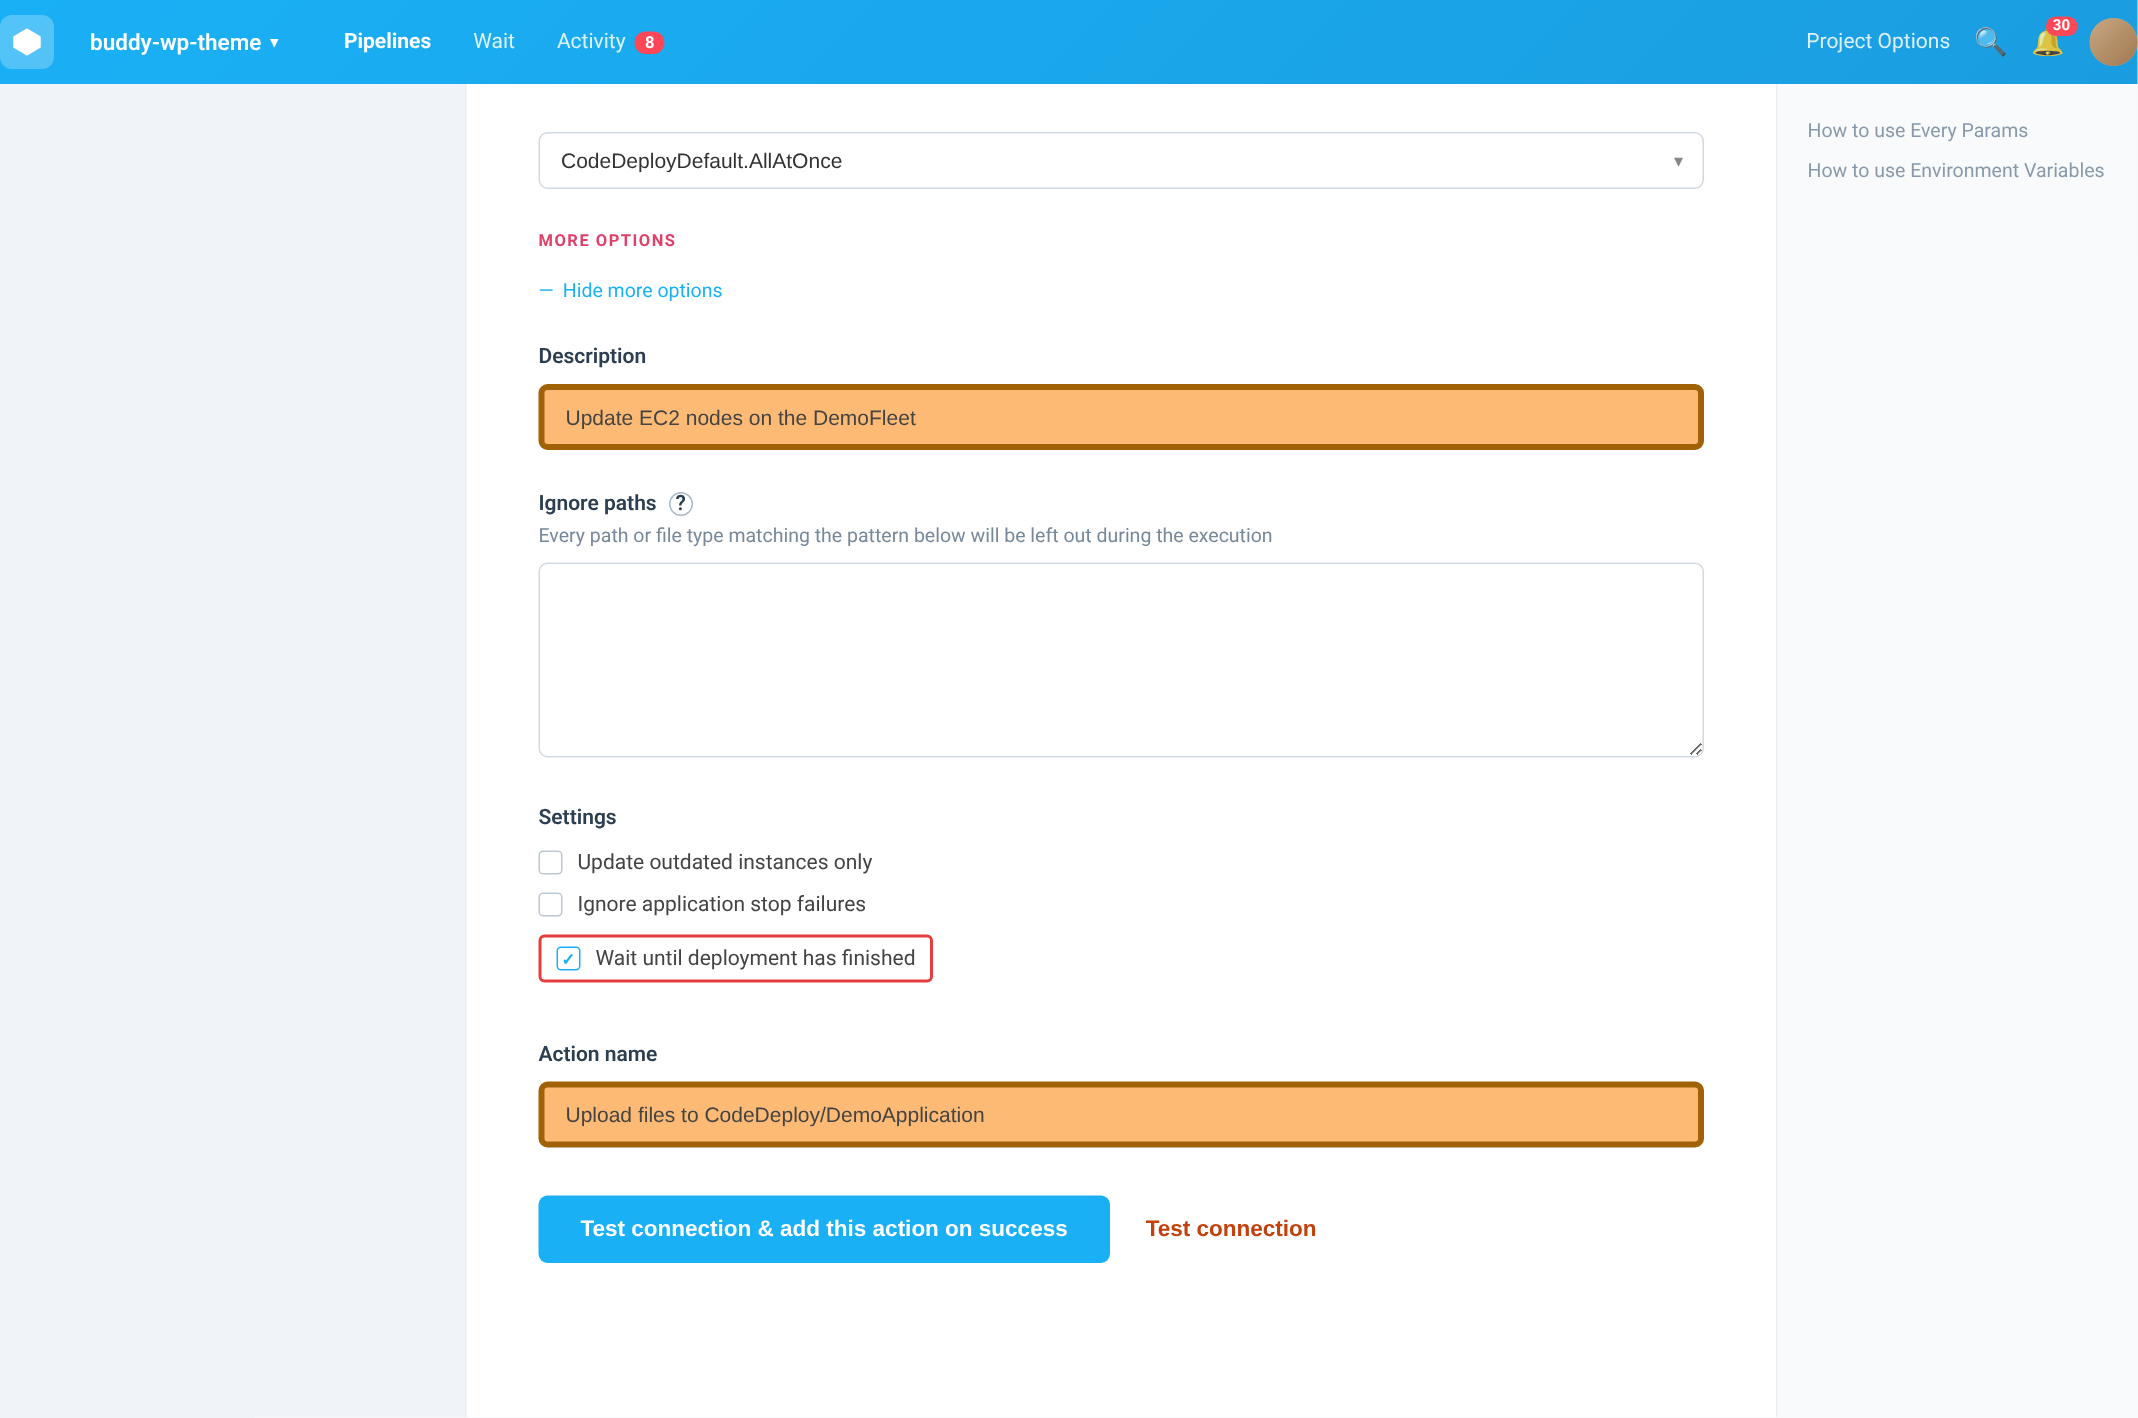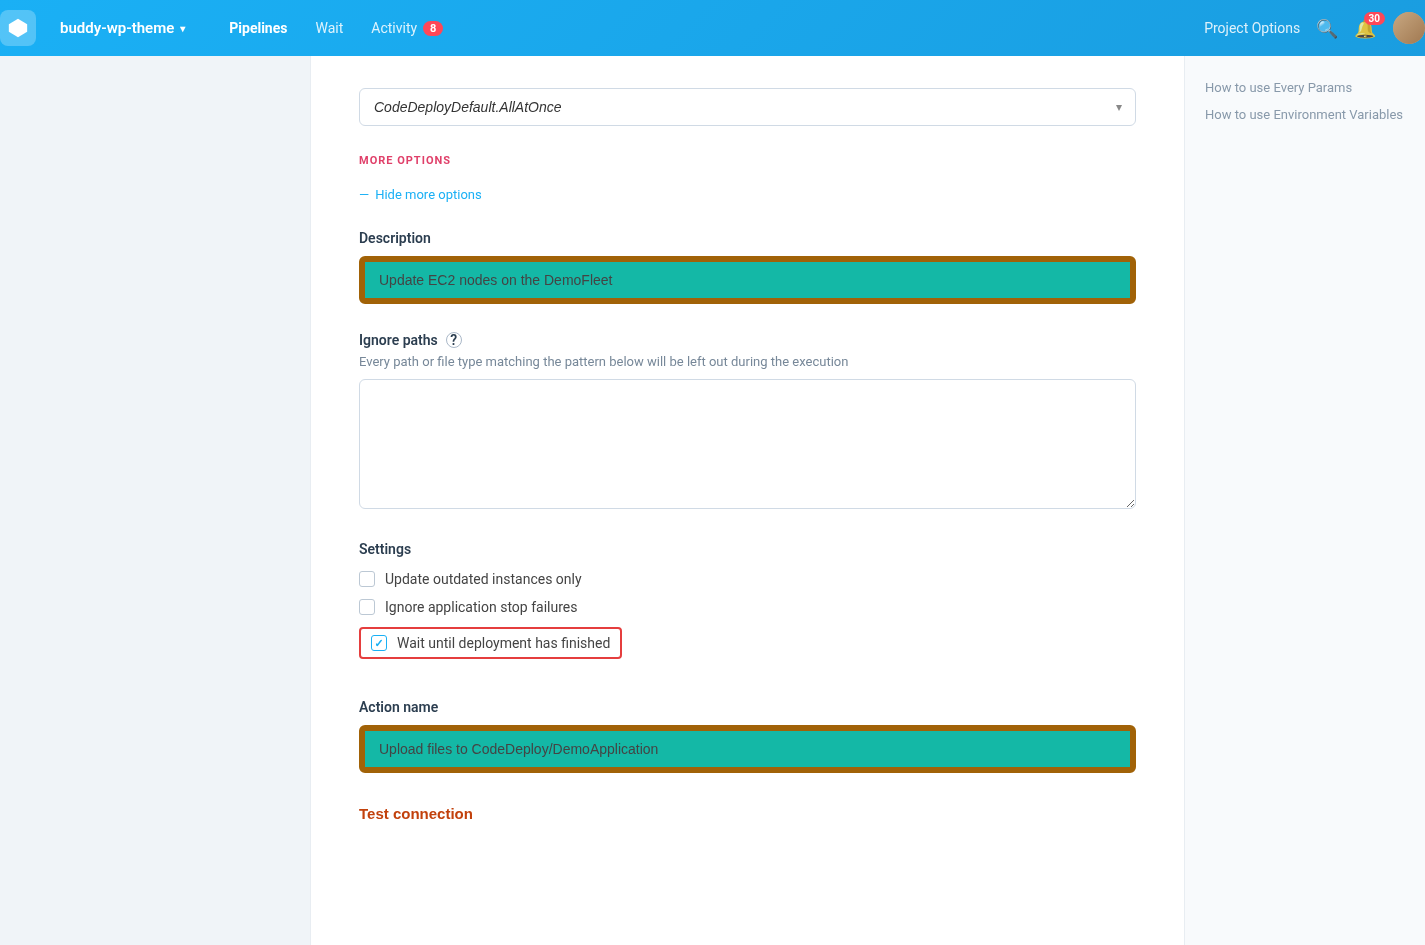--- a/index.html
+++ b/index.html
@@ -149,21 +149,20 @@
     .select-input {
       width: 100%;
       padding: 10px 40px 10px 14px;
       border: 1px solid #d0dae5;
       border-radius: 6px;
       font-size: 14px;
       color: #333;
       background: white;
       appearance: none;
       cursor: pointer;
-      font-style: italic;
     }
     .select-arrow {
       position: absolute;
       right: 14px;
       top: 50%;
       transform: translateY(-50%);
       color: #888;
       pointer-events: none;
       font-size: 12px;
     }
@@ -189,25 +188,25 @@
       font-size: 14px;
       font-weight: 600;
       color: #2c3e50;
       margin-bottom: 10px;
       display: block;
     }
 
     .text-input {
       width: 100%;
       padding: 10px 14px;
-      border: 6px solid #a16207;
+      border: 4px solid #a16207;
       border-radius: 6px;
       font-size: 14px;
       color: #444;
-      background: #14b8a6;
+      background: #fdba74;
       outline: none;
     }
 
     .textarea-input {
       width: 100%;
       padding: 10px 14px;
       border: 1px solid #d0dae5;
       border-radius: 6px;
       font-size: 14px;
       color: #444;
@@ -421,20 +420,21 @@
         <label>Wait until deployment has finished</label>
       </div>
     </div>
 
     <div class="form-section">
       <label class="field-label">Action name</label>
       <input type="text" class="text-input" value="Upload files to CodeDeploy/DemoApplication" style="">
     </div>
 
     <div class="action-row">
+      <button class="btn-primary">Test connection &amp; add this action on success</button>
       <button class="btn-text">Test connection</button>
     </div>
 
   </main>
 
   <aside class="right-sidebar">
     <a class="right-sidebar-link">How to use Every Params</a>
     <a class="right-sidebar-link">How to use Environment Variables</a>
   </aside>
 

